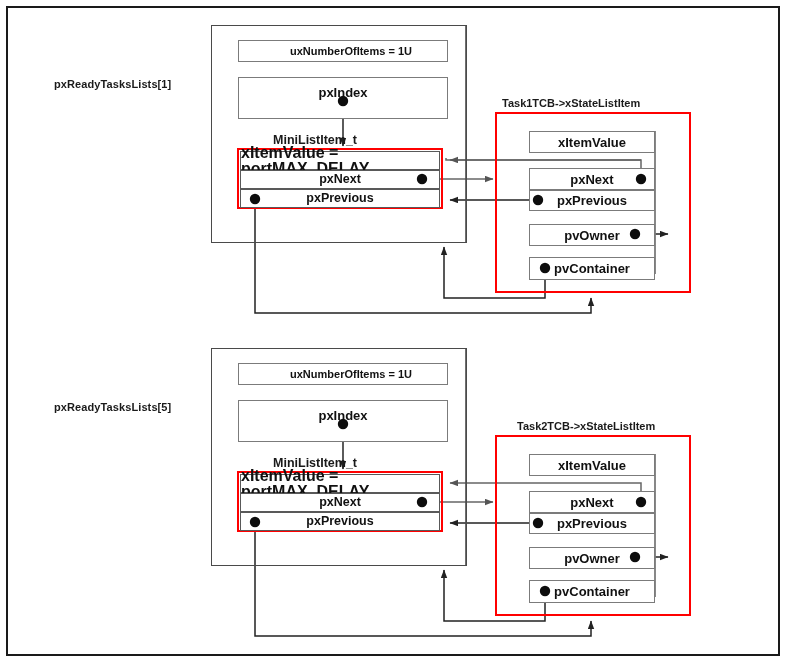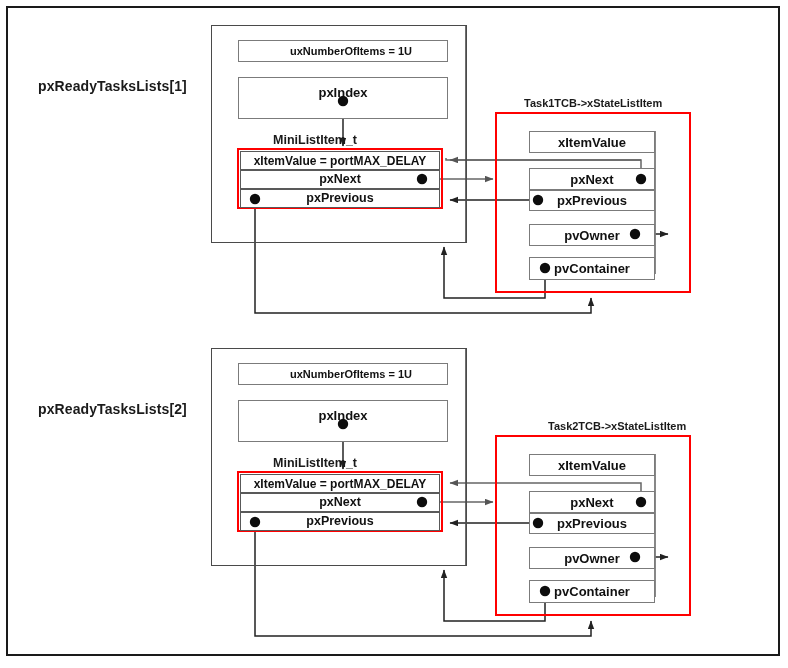--- a/index.html
+++ b/index.html
@@ -1,30 +1,30 @@
 <!DOCTYPE html>
 <html><head>
 <meta charset="utf-8">
 <style>
   html,body{margin:0;padding:0;background:#ffffff;}
   body{font-family:"Liberation Sans","DejaVu Sans",sans-serif;}
   #page{position:relative;width:788px;height:668px;overflow:hidden;background:#fff;}
   #svg-layer{position:absolute;left:0;top:0;width:788px;height:668px;}
   .lbl{position:absolute;white-space:nowrap;color:#1a1a1a;}
-  .list-name{font-size:14px;font-weight:bold;letter-spacing:0.1px;}
+  .list-name{font-size:11px;font-weight:bold;letter-spacing:0.1px;margin-left:16px;}
   .struct-title{font-size:11px;font-weight:bold;}
   .mini-type{font-size:12.5px;font-weight:bold;margin-left:36px;}
   .fld{position:absolute;box-sizing:border-box;border:1.6px solid #7b7b7b;
        background:#fff;display:flex;align-items:center;justify-content:center;}
   .fld span{font-size:13px;font-weight:bold;color:#111;line-height:1;}
   .fld.small span{font-size:11px;padding-left:16px;}
   .mini-row{position:absolute;box-sizing:border-box;border:1.3px solid #595959;
        background:#fff;display:flex;align-items:center;justify-content:center;}
   .mini-row span{font-size:12.5px;font-weight:bold;color:#111;line-height:1;}
-  .mini-row.small span{font-size:12px;}
+  .mini-row.small span{font-size:16px;}
   .outer-box{position:absolute;box-sizing:border-box;border:1.6px solid #4a4a4a;background:transparent;}
   .red-box{position:absolute;box-sizing:border-box;border:2.6px solid #ff0000;background:transparent;}
   .frame{position:absolute;box-sizing:border-box;border:2px solid #1a1a1a;background:transparent;}
 </style>
 </head>
 <body>
 
 <div id="page">
 
   <svg id="svg-layer" viewBox="0 0 788 668">
@@ -98,41 +98,41 @@
   <div class="mini-row small" style="left:240px;top:151px;width:200px;height:19px;">
     <span>xItemValue = portMAX_DELAY</span>
   </div>
   <div class="mini-row" style="left:240px;top:170px;width:200px;height:19px;">
     <span>pxNext</span>
   </div>
   <div class="mini-row" style="left:240px;top:189px;width:200px;height:19px;">
     <span>pxPrevious</span>
   </div>
 
-  <div class="lbl struct-title" style="left:524px;top:97px;">Task1TCB-&gt;xStateListItem</div>
+  <div class="lbl struct-title" style="left:502px;top:97px;">Task1TCB-&gt;xStateListItem</div>
 
   <div class="red-box" style="left:495px;top:112px;width:196px;height:181px;"></div>
 
   <div class="fld" style="left:529px;top:131px;width:126px;height:22px;">
     <span>xItemValue</span>
   </div>
   <div class="fld" style="left:529px;top:168px;width:126px;height:22px;">
     <span>pxNext</span>
   </div>
   <div class="fld" style="left:529px;top:190px;width:126px;height:21px;">
     <span>pxPrevious</span>
   </div>
   <div class="fld" style="left:529px;top:224px;width:126px;height:22px;">
     <span>pvOwner</span>
   </div>
   <div class="fld" style="left:529px;top:257px;width:126px;height:23px;">
     <span>pvContainer</span>
   </div>
 
-  <div class="lbl list-name" style="left:38px;top:401px;">pxReadyTasksLists[2]</div>
+  <div class="lbl list-name" style="left:38px;top:401px;">pxReadyTasksLists[5]</div>
 
   <div class="outer-box" style="left:211px;top:348px;width:256px;height:218px;"></div>
 
   <div class="fld small" style="left:238px;top:363px;width:210px;height:22px;">
     <span>uxNumberOfItems = 1U</span>
   </div>
 
   <div class="fld" style="left:238px;top:400px;width:210px;height:42px;">
     <span style="margin-bottom:12px;">pxIndex</span>
   </div>
@@ -144,21 +144,21 @@
   <div class="mini-row small" style="left:240px;top:474px;width:200px;height:19px;">
     <span>xItemValue = portMAX_DELAY</span>
   </div>
   <div class="mini-row" style="left:240px;top:493px;width:200px;height:19px;">
     <span>pxNext</span>
   </div>
   <div class="mini-row" style="left:240px;top:512px;width:200px;height:19px;">
     <span>pxPrevious</span>
   </div>
 
-  <div class="lbl struct-title" style="left:548px;top:420px;">Task2TCB-&gt;xStateListItem</div>
+  <div class="lbl struct-title" style="left:517px;top:420px;">Task2TCB-&gt;xStateListItem</div>
 
   <div class="red-box" style="left:495px;top:435px;width:196px;height:181px;"></div>
 
   <div class="fld" style="left:529px;top:454px;width:126px;height:22px;">
     <span>xItemValue</span>
   </div>
   <div class="fld" style="left:529px;top:491px;width:126px;height:22px;">
     <span>pxNext</span>
   </div>
   <div class="fld" style="left:529px;top:513px;width:126px;height:21px;">

